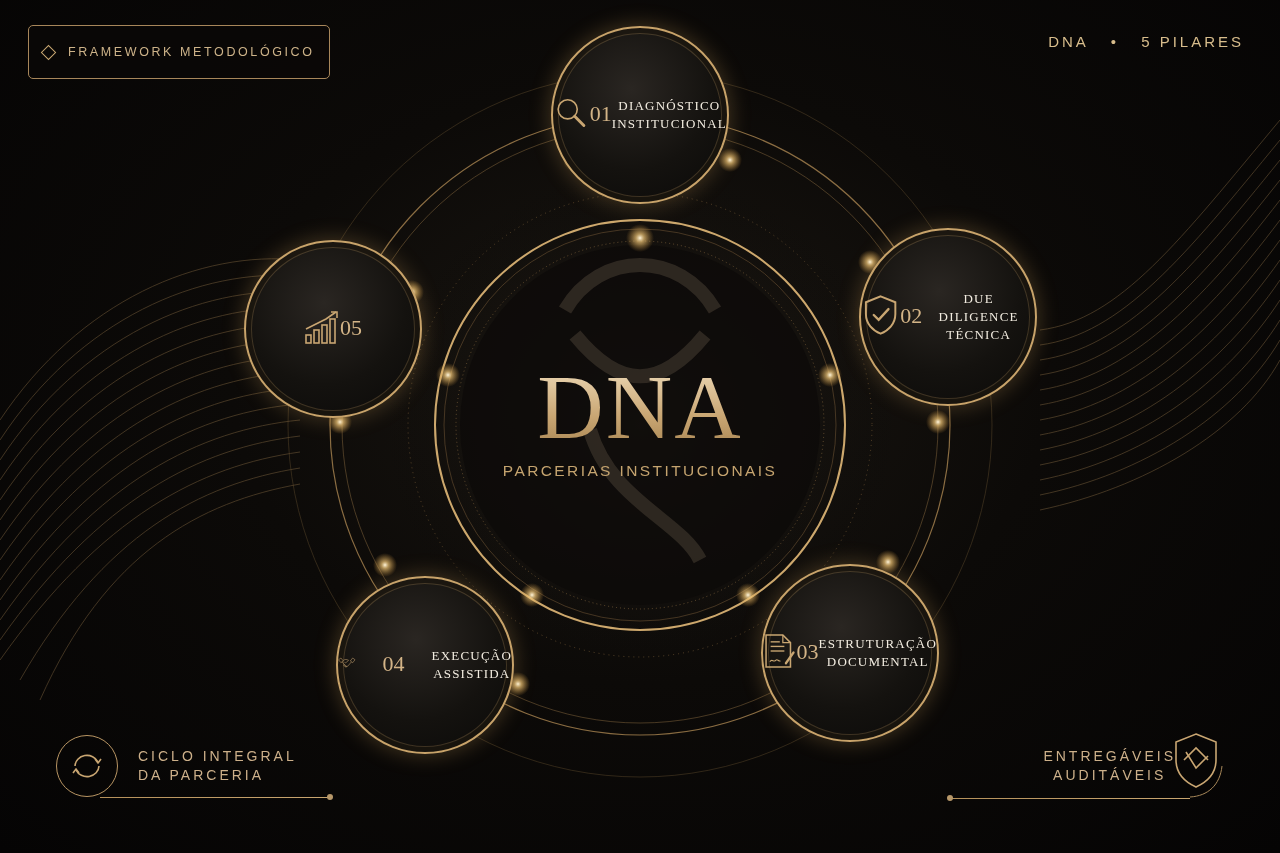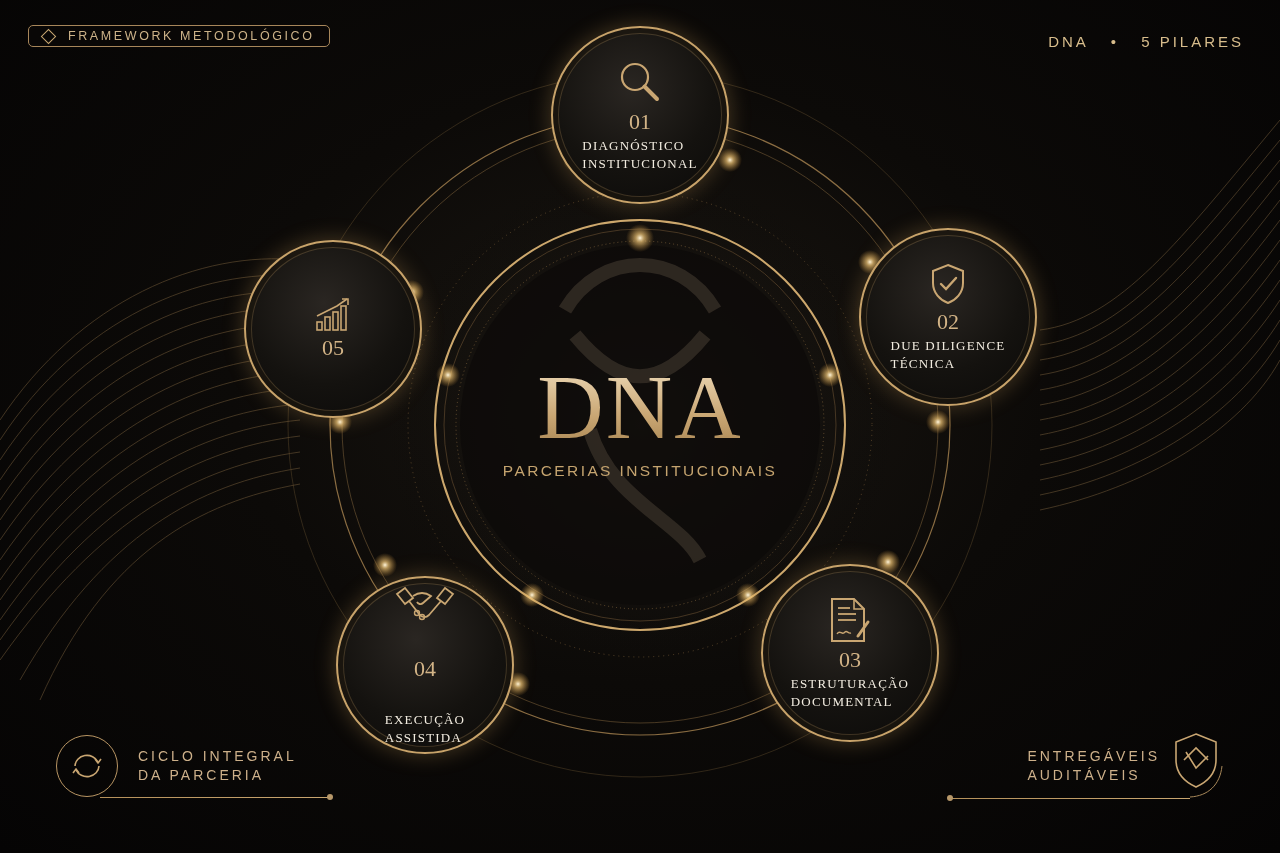--- a/index.html
+++ b/index.html
@@ -4,50 +4,51 @@
 <style>
   html, body { margin:0; padding:0; }
   body {
     width:1280px; height:853px; overflow:hidden; position:relative;
     background: radial-gradient(ellipse at 50% 45%, #1a1611 0%, #0c0a08 45%, #050404 100%);
     font-family: "Liberation Sans", sans-serif;
     color:#d9bf8f;
   }
   .layer { position:absolute; left:0; top:0; width:1280px; height:853px; }
   .badge {
-    position:absolute; left:28px; top:25px; width:302px; height:22px;
+    position:absolute; left:28px; top:25px; width:302px; height:54px;
     border:1px solid #a7865a; border-radius:5px; box-sizing:border-box;
     display:flex; align-items:center; padding-left:14px; gap:14px;
     background:rgba(10,8,6,0.8);
   }
   .badge .diamond { width:9px; height:9px; border:1px solid #c9a872; transform:rotate(45deg); }
   .badge-text { font-size:12.5px; letter-spacing:2.6px; color:#cdb389; }
   .top-right { position:absolute; right:36px; top:33px; font-size:15px; letter-spacing:3px; color:#d8bd8c; display:flex; gap:22px; }
   .node {
     position:absolute; width:178px; height:178px; border-radius:50%;
     box-sizing:border-box; border:2px solid #c8a36a;
     background: radial-gradient(circle at 45% 35%, #2a2622 0%, #14120f 55%, #0a0908 100%);
     box-shadow: 0 0 22px rgba(230,180,100,0.28), inset 0 0 0 5px rgba(0,0,0,0.6), inset 0 0 0 6px rgba(200,160,100,0.25);
-    display:flex; flex-direction:column; align-items:center; justify-content:center;
+    display:flex; flex-direction:row; align-items:center; justify-content:center;
+    text-align:center;
   }
   .node svg { display:block; margin-bottom:4px; }
   .node-num { font-family:"Liberation Serif", serif; font-size:22px; color:#d3b487; line-height:24px; margin-bottom:3px; }
   .node-title { font-family:"Liberation Serif", serif; font-size:13px; letter-spacing:1.2px; color:#f2ece0; line-height:18px; white-space:pre-line; }
   .center-block { position:absolute; left:440px; top:360px; width:400px; text-align:center; }
   .center-sup { font-family:"Liberation Serif", serif; font-size:28px; letter-spacing:2px; color:#ece6dc; line-height:32px; }
   .center-main {
     font-family:"Liberation Serif", serif; font-size:92px; line-height:94px; letter-spacing:2px;
     background: linear-gradient(180deg, #f1dfbf 0%, #c9a673 60%, #a5824f 100%);
     -webkit-background-clip:text; background-clip:text; color:transparent;
   }
   .center-sub { font-size:15.5px; letter-spacing:2.4px; color:#c5a46f; margin-top:8px; }
   .footer-left { position:absolute; left:56px; top:735px; display:flex; align-items:center; gap:20px; }
   .footer-left .ring { width:60px; height:60px; border-radius:50%; border:1px solid #b89563; display:flex; align-items:center; justify-content:center; }
   .footer-text { font-size:14px; letter-spacing:3px; color:#cdb08a; line-height:19px; white-space:pre-line; }
-  .footer-right { position:absolute; right:120px; top:747px; text-align:left; }
+  .footer-right { position:absolute; right:104px; top:747px; text-align:center; }
   .rule { position:absolute; height:1px; background:linear-gradient(90deg, rgba(200,160,100,0.9), #c9a670); }
   .dot { position:absolute; width:6px; height:6px; border-radius:50%; background:#b7986a; }
 </style>
 </head>
 <body>
 
 <svg class="layer" viewBox="0 0 1280 853">
   <defs>
     <radialGradient id="glow" cx="50%" cy="50%" r="50%">
       <stop offset="0%" stop-color="#fff6dc" stop-opacity="1"></stop>

